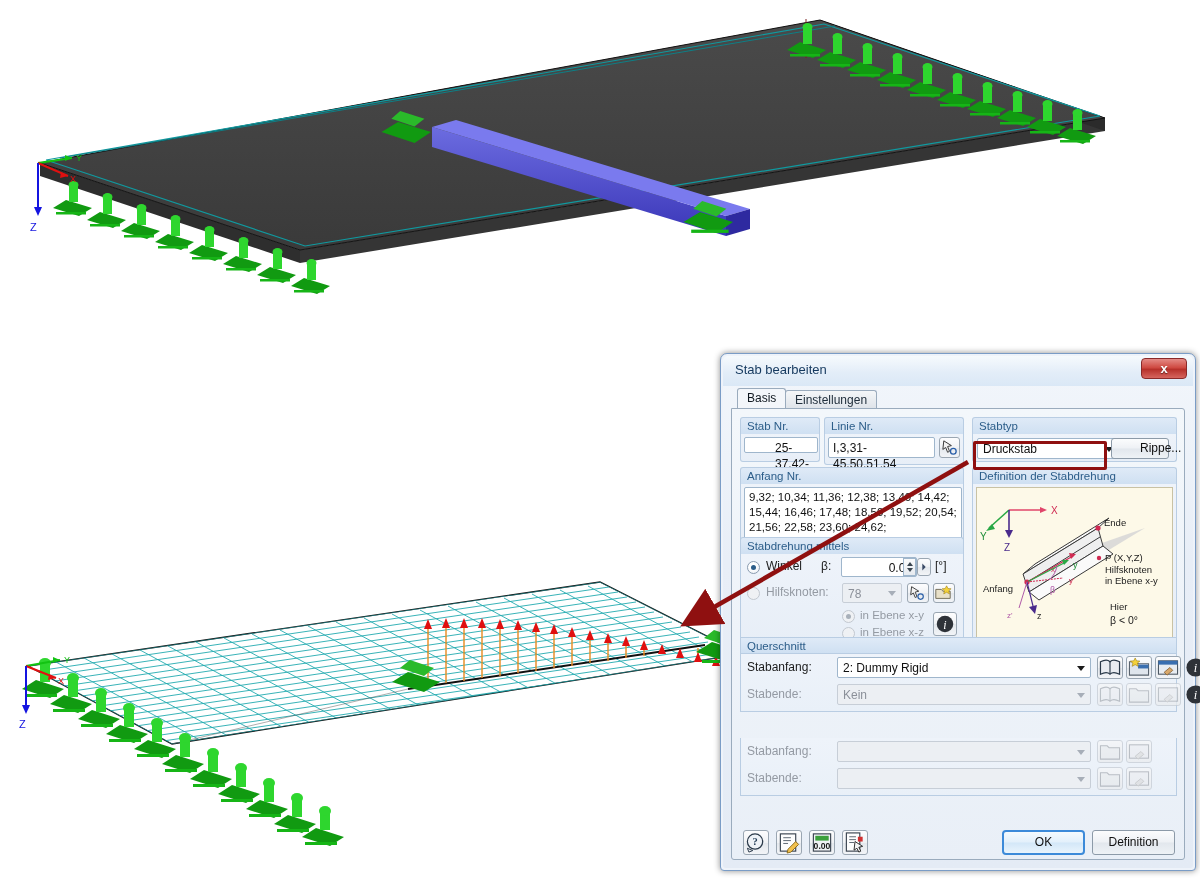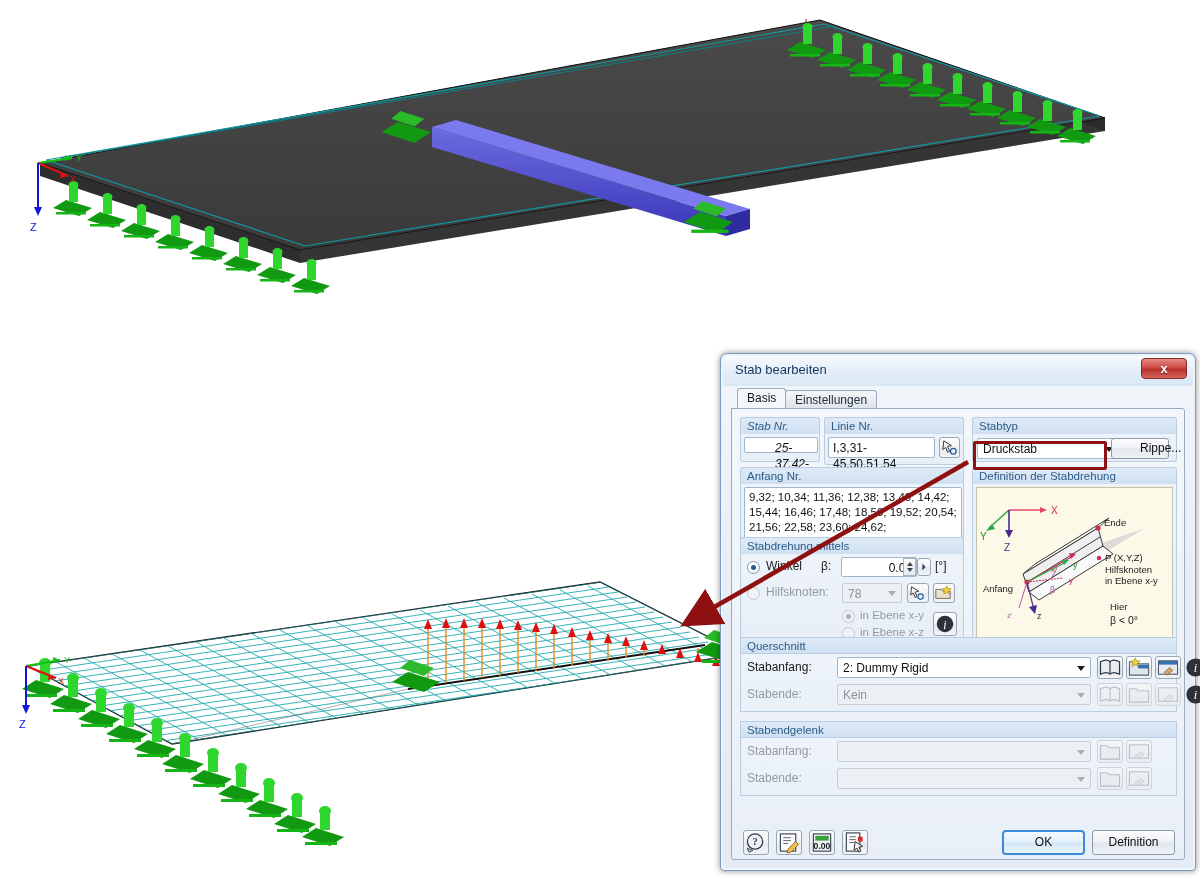--- a/index.html
+++ b/index.html
@@ -536,21 +536,21 @@
     </div>
 
     <div class="dlg-body">
       <div class="tabstrip">
         <div class="tab active" style="left:6px; min-width:44px;text-align:center;">Basis</div>
         <div class="tab inactive" style="left:54px; min-width:78px;">Einstellungen</div>
       </div>
 
       <div class="tabpanel">
 
-        <div class="group" style="left:8px; top:8px; width:80px;font-style:italic;">
+        <div class="group" style="left:8px; top:8px; width:80px;">
           <div class="cap">Stab Nr.</div>
           <div class="body" style="height:28px;">
             <div class="tf" style="left:3px; top:3px; width:74px; height:16px;padding-left:30px;">25-37,42-47</div>
           </div>
         </div>
 
         <div class="group" style="left:92px; top:8px; width:140px;">
           <div class="cap">Linie Nr.</div>
           <div class="body" style="height:31px;">
             <div class="tf" style="left:3px; top:3px; width:107px; height:21px;">I,3,31-45,50,51,54</div>
@@ -745,21 +745,20 @@
               </svg>
           </div>
           <div class="ibtn" style="left:443px; top:29px; width:24px; height:23px; border:none; background:none;">
             <svg viewBox="0 0 24 24" width="23" height="23">
                 <circle cx="12" cy="12" r="9.5" fill="#2e3238"></circle>
                 <text x="12" y="17" font-size="13" fill="#fff" text-anchor="middle" font-family="Liberation Serif, serif" font-style="italic">i</text>
               </svg>
           </div>
         </div>
 
-        <div class="capfree" style="left:8px; top:312px; width:437px;">Stabendgelenk</div>
         <div class="sectbox" style="left:8px; top:329px; width:437px; height:58px;">
           <div class="lbl dim" style="left:6px; top:6px;">Stabanfang:</div>
           <div class="combo disabled" style="left:96px; top:3px; width:254px; height:21px;">
             <span></span>
             <i class="arrow"></i>
           </div>
           <div class="ibtn disabled" style="left:356px; top:2px; width:26px; height:23px;">
             <svg viewBox="0 0 24 22" width="24" height="21" opacity=".55">
                 <path d="M2 5 h7 l2 2 h11 v12 H2 Z" fill="#e4e7ea" stroke="#6e767f" stroke-width="1.1"></path>
               </svg>

